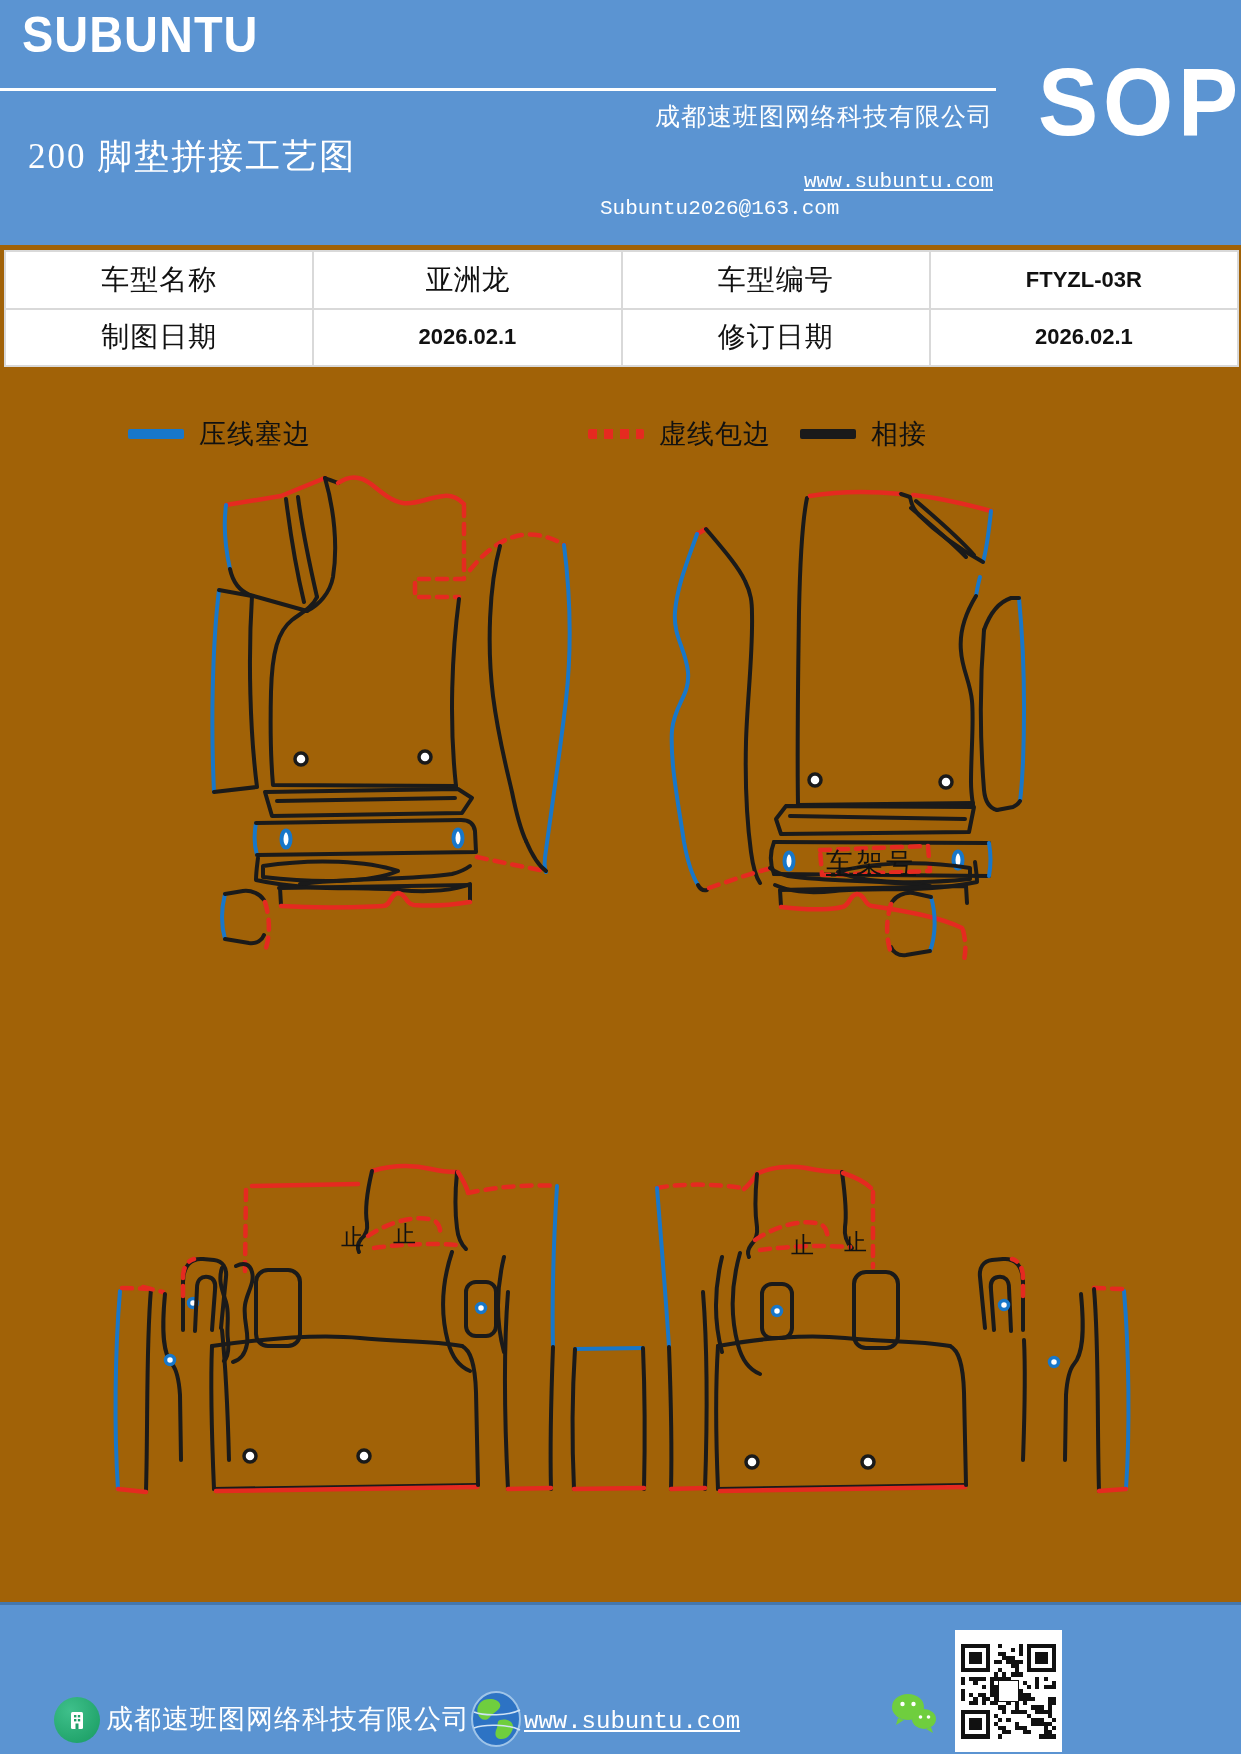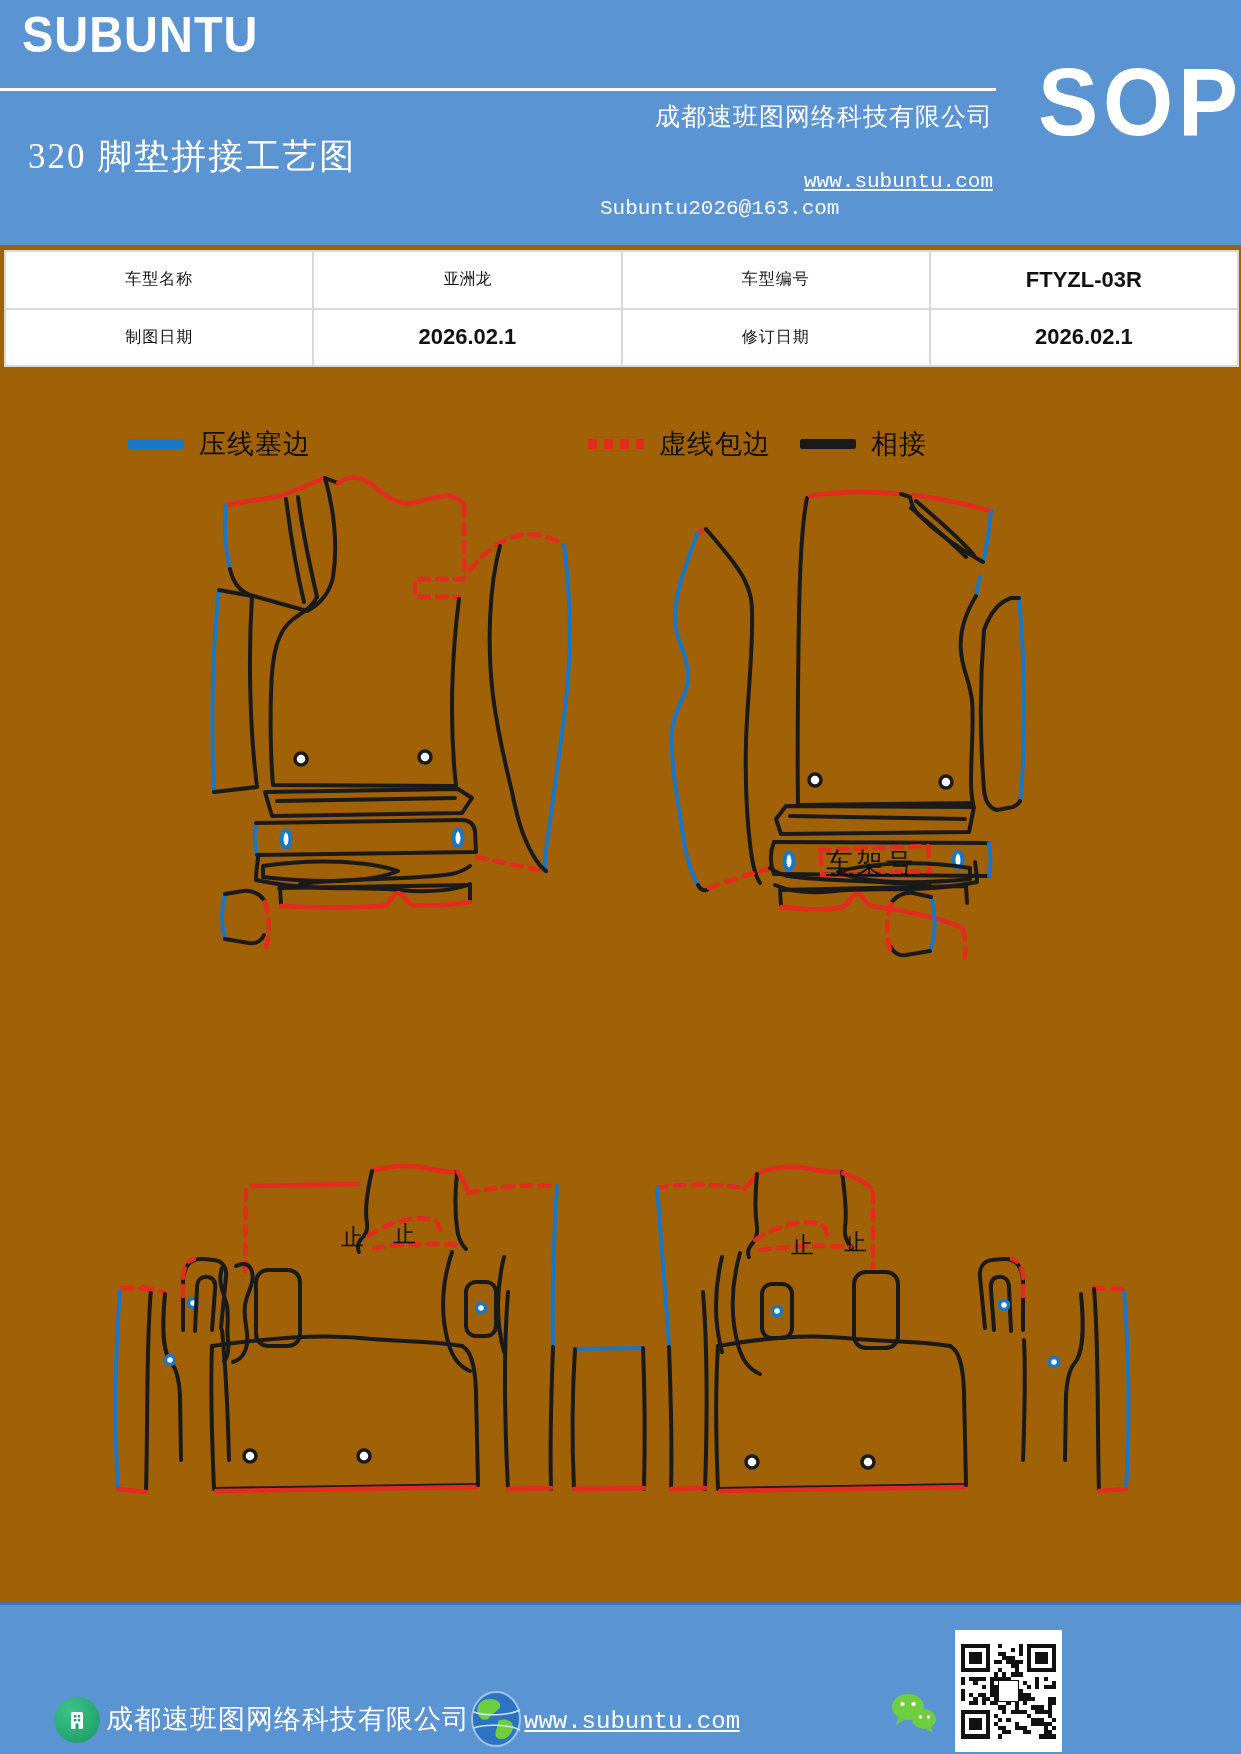--- a/index.html
+++ b/index.html
@@ -18,26 +18,26 @@
         font-size:21px;font-family:"Liberation Mono","DejaVu Sans Mono",monospace;text-decoration:underline;}
   .hdr-mail{position:absolute;left:600px;top:197px;width:393px;color:#fff;
         font-size:21px;font-family:"Liberation Mono","DejaVu Sans Mono",monospace;}
   .sop{position:absolute;left:1038px;top:53px;color:#fff;font-size:92px;font-weight:800;
         letter-spacing:5px;line-height:1;transform:scale(0.98,1.05);transform-origin:left top;}
   
   .info-table{position:absolute;left:4px;top:250px;width:1233px;height:115px;
         display:grid;grid-template-columns:1fr 1fr 1fr 1fr;grid-template-rows:1fr 1fr;
         border:1.5px solid #d9d9d9;background:#fff;}
   .cell{border:1px solid #d9d9d9;display:flex;align-items:center;justify-content:center;
-        font-size:16px;color:#111;}
+        font-size:28px;color:#111;}
   .cell.lab{font-family:"Liberation Serif","DejaVu Serif",serif;letter-spacing:1px;}
   .cell.val-cn{font-family:"Liberation Serif","DejaVu Serif",serif;}
   .cell.val{font-family:"Liberation Sans",sans-serif;font-weight:600;font-size:22px;}
   
-  .legend{position:absolute;left:0;top:420px;width:1196px;height:48px;}
+  .legend{position:absolute;left:0;top:410px;width:1196px;height:48px;}
   .legend-item{position:absolute;top:0;height:48px;display:flex;align-items:center;}
   .swatch{width:56px;height:10px;border-radius:2px;margin-right:15px;flex:0 0 auto;}
   .legend-label{font-size:27px;color:#111;font-family:"Liberation Serif","DejaVu Serif",serif;letter-spacing:1px;}
   
   .diagram-svg{position:absolute;left:0;top:0;width:1241px;height:1754px;}
   .k,.b,.r,.d{fill:none;stroke-width:4;stroke-linecap:round;stroke-linejoin:round;}
   .k{stroke:var(--ink);}
   .b{stroke:var(--blue);}
   .r{stroke:var(--red);stroke-width:4.5;}
   .d{stroke:var(--red);stroke-width:4.5;stroke-dasharray:10 8;}
@@ -62,21 +62,21 @@
         display:flex;align-items:center;justify-content:center;}
 </style>
 </head>
 <body>
 
 <div class="page">
 
   <div class="header">
     <div class="logo">SUBUNTU</div>
     <div class="header-rule"></div>
-    <div class="doc-title">320 脚垫拼接工艺图</div>
+    <div class="doc-title">200 脚垫拼接工艺图</div>
     <div class="hdr-company">成都速班图网络科技有限公司</div>
     <div class="hdr-www">www.subuntu.com</div>
     <div class="hdr-mail">Subuntu2026@163.com</div>
     <div class="sop">SOP</div>
   </div>
 
   <div class="info-table">
     <div class="cell lab">车型名称</div>
     <div class="cell val-cn">亚洲龙</div>
     <div class="cell lab">车型编号</div>

